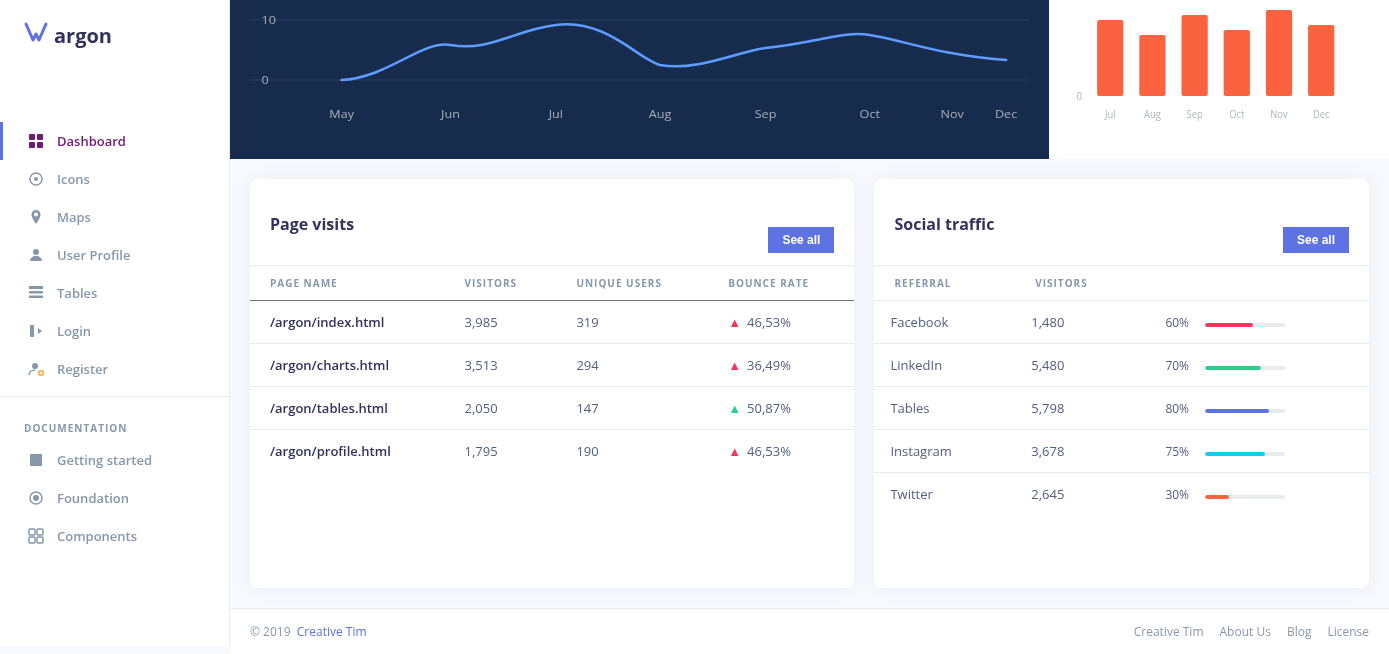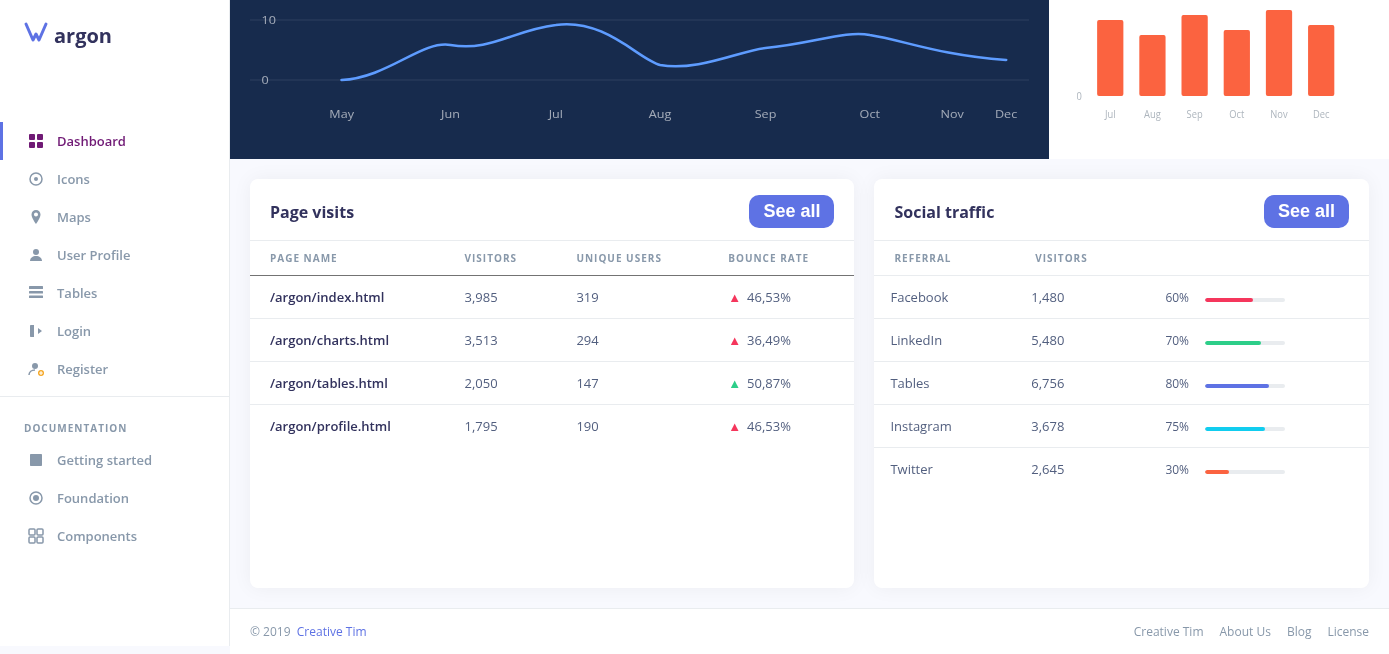--- a/index.html
+++ b/index.html
@@ -138,25 +138,26 @@
     }
     .card-title {
       font-size: 16px;
       font-weight: 700;
       color: #32325d;
     }
     .btn-see-all {
       background: #5e72e4;
       color: #fff;
       border: none;
-      border-radius: 10px;
+      border-radius: 0;
       padding: 6px 14px;
-      font-size: 18px;
+      font-size: 12px;
       font-weight: 600;
       cursor: pointer;
+      margin-top: 32px;
     }
 
     
     .data-table {
       width: 100%;
       border-collapse: collapse;
       font-size: 12px;
     }
     .data-table thead tr {
       border-bottom: 1px solid #737373;
@@ -520,21 +521,21 @@
       <td>5,480</td>
       <td style="white-space:nowrap">
         <span class="pct-text">70%</span>
         <div class="progress-bar-container">
           <div class="progress-bar" style="width:70%;background:#2dce89"></div>
         </div>
       </td>
     </tr>
             <tr>
       <td>Tables</td>
-      <td>6,756</td>
+      <td>5,798</td>
       <td style="white-space:nowrap">
         <span class="pct-text">80%</span>
         <div class="progress-bar-container">
           <div class="progress-bar" style="width:80%;background:#5e72e4"></div>
         </div>
       </td>
     </tr>
             <tr>
       <td>Instagram</td>
       <td>3,678</td>

